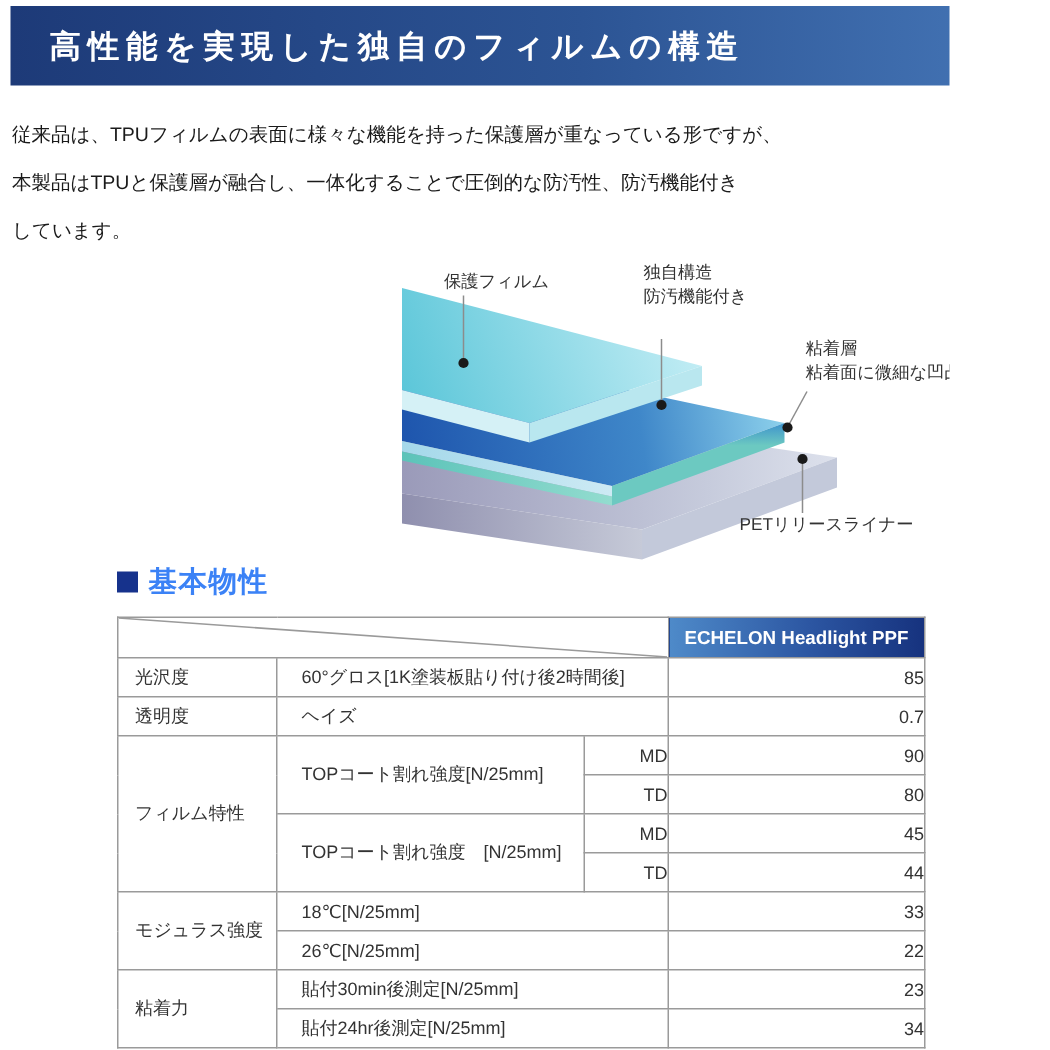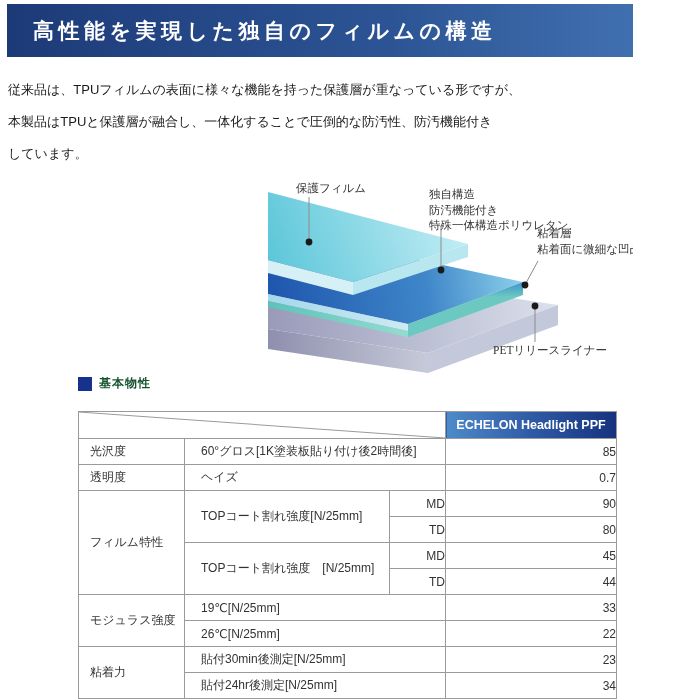--- a/index.html
+++ b/index.html
@@ -15,28 +15,28 @@
 
   
   .intro{position:absolute;left:8px;top:74px;width:688px;font-size:13px;color:#1a1a1a;}
   .intro .line{height:32px;line-height:32px;white-space:nowrap;}
 
   
   .diagram-svg{position:absolute;left:0;top:0;width:700px;height:700px;pointer-events:none;}
   .dlabel{position:absolute;font-size:11.5px;line-height:15.5px;color:#333;white-space:nowrap;}
   .dlabel div{height:15.5px;}
   .lbl-protect{left:296px;top:181px;}
-  .lbl-unique{left:429px;top:175px;margin-top:12px;}
+  .lbl-unique{left:429px;top:175px;}
   .lbl-adhesive{left:537px;top:226px;}
-  .lbl-pet{left:493px;top:343px;font-family:Liberation Serif, serif;}
+  .lbl-pet{left:493px;top:343px;}
 
   
   .section-head{position:absolute;left:78px;top:375px;display:flex;align-items:center;}
   .section-head .sq{width:14px;height:14px;background:#16328c;margin-right:7px;}
-  .section-head .txt{font-size:12px;font-weight:bold;color:#14532d;letter-spacing:1px;}
+  .section-head .txt{font-size:19px;font-weight:bold;color:#3b82f6;letter-spacing:1px;}
 
   
   .ptable{position:absolute;left:78px;top:411px;border-collapse:collapse;table-layout:fixed;
           font-size:12px;color:#333;}
   .ptable td{border:1px solid #9a9a9a;height:25px;padding:0;vertical-align:middle;
              background:#fff;overflow:hidden;margin-top:44px;}
   .ptable td.cat{padding-left:11px;}
   .ptable td.test{padding-left:16px;}
   .ptable td.ctr{text-align:right;}
   .ptable td.diag{position:relative;height:26px;}
@@ -125,21 +125,20 @@
       <circle cx="535" cy="306" r="3.4"></circle>
     </g>
   </svg>
 
   <div class="dlabel lbl-protect">
     <div>保護フィルム</div>
   </div>
   <div class="dlabel lbl-unique">
     <div>独自構造</div>
     <div>防汚機能付き</div>
-    <div>特殊一体構造ポリウレタン</div>
   </div>
   <div class="dlabel lbl-adhesive">
     <div>粘着層</div>
     <div>粘着面に微細な凹凸を形成</div>
   </div>
   <div class="dlabel lbl-pet">
     <div>PETリリースライナー</div>
   </div>
 
   <div class="section-head">
@@ -187,21 +186,21 @@
         <td class="test" rowspan="2">TOPコート割れ強度　[N/25mm]</td>
         <td class="ctr">MD</td>
         <td class="ctr">45</td>
       </tr>
       <tr>
         <td class="ctr">TD</td>
         <td class="ctr">44</td>
       </tr>
       <tr>
         <td class="cat" rowspan="2">モジュラス強度</td>
-        <td class="test" colspan="2">19℃[N/25mm]</td>
+        <td class="test" colspan="2">18℃[N/25mm]</td>
         <td class="ctr">33</td>
       </tr>
       <tr>
         <td class="test" colspan="2">26℃[N/25mm]</td>
         <td class="ctr">22</td>
       </tr>
       <tr>
         <td class="cat" rowspan="2">粘着力</td>
         <td class="test" colspan="2">貼付30min後測定[N/25mm]</td>
         <td class="ctr">23</td>

